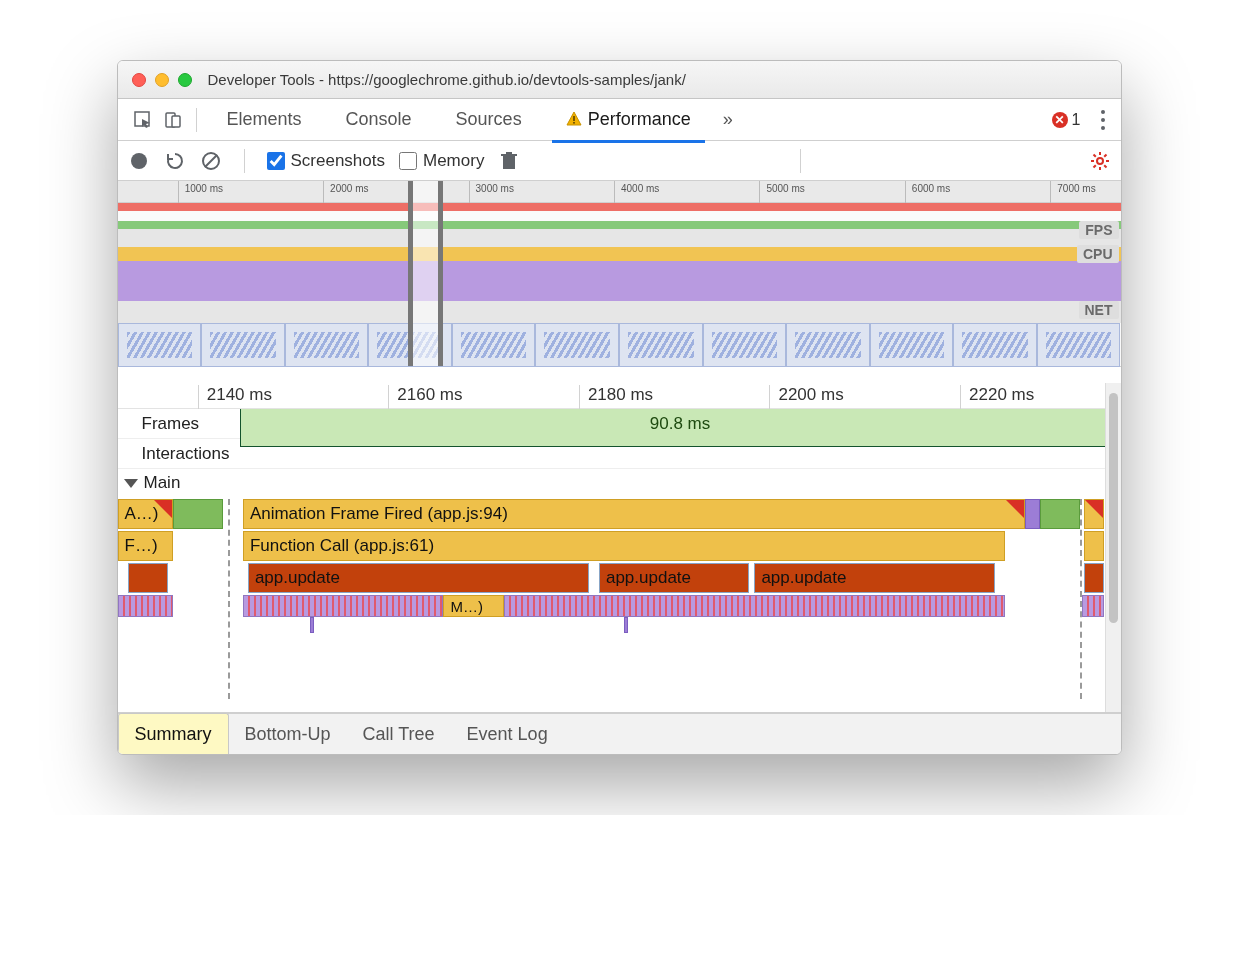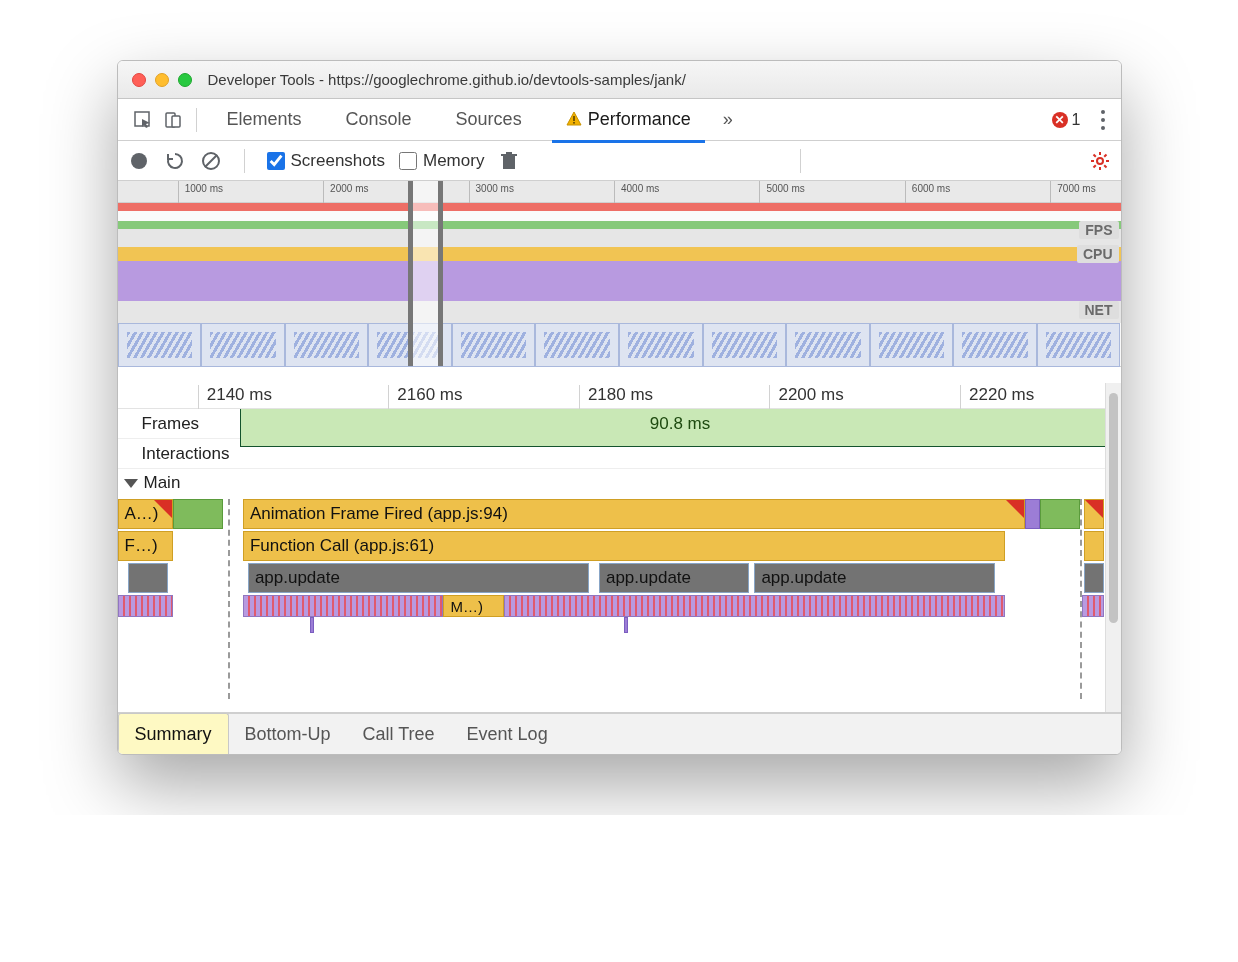--- a/index.html
+++ b/index.html
@@ -101,21 +101,21 @@
   .main-head{height:28px;display:flex;align-items:center;padding-left:6px;font-size:17px;color:#222;}
   .tri{display:inline-block;width:0;height:0;border-left:7px solid transparent;border-right:7px solid transparent;border-top:9px solid #555;margin-right:6px;}
 
   .flame{position:relative;height:200px;margin-top:2px;}
   .f-row{position:absolute;left:0;right:0;height:30px;}
   .seg{position:absolute;top:0;height:30px;display:flex;align-items:center;font-size:17px;color:#111;overflow:hidden;white-space:nowrap;padding:0 6px;}
   .y{background:#eec04a;border:1px solid #cf9f24;}
   .y.corner::after{content:"";position:absolute;top:0;right:0;width:0;height:0;border-top:18px solid #d93025;border-left:18px solid transparent;}
   .g{background:#7fbb5c;border:1px solid #5a9b3b;}
   .p{background:#9c7dd6;border:1px solid #7b5ec0;}
-  .b{background:#737373;border:1px solid #88a5c6;}
+  .b{background:#c2410c;border:1px solid #88a5c6;}
   .stripey{background:repeating-linear-gradient(90deg,#b89ae0 0 4px,#e05a6e 4px 6px);border:1px solid #9076c0;}
 
   .scrollbar{position:absolute;top:0;right:0;width:16px;height:100%;background:#f0f0f0;border-left:1px solid #ddd;}
   .scroll-thumb{position:absolute;top:10px;left:3px;right:3px;height:70%;background:#c3c3c3;border-radius:7px;}
 
   .sel-marker{position:absolute;top:0;bottom:0;border-left:2px dashed #9a9a9a;}
 
   
   .bottom-tabs{height:40px;display:flex;align-items:center;gap:0;padding-left:0;}
   .btab{padding:0 16px;font-size:18px;color:#555;line-height:40px;cursor:pointer;}

